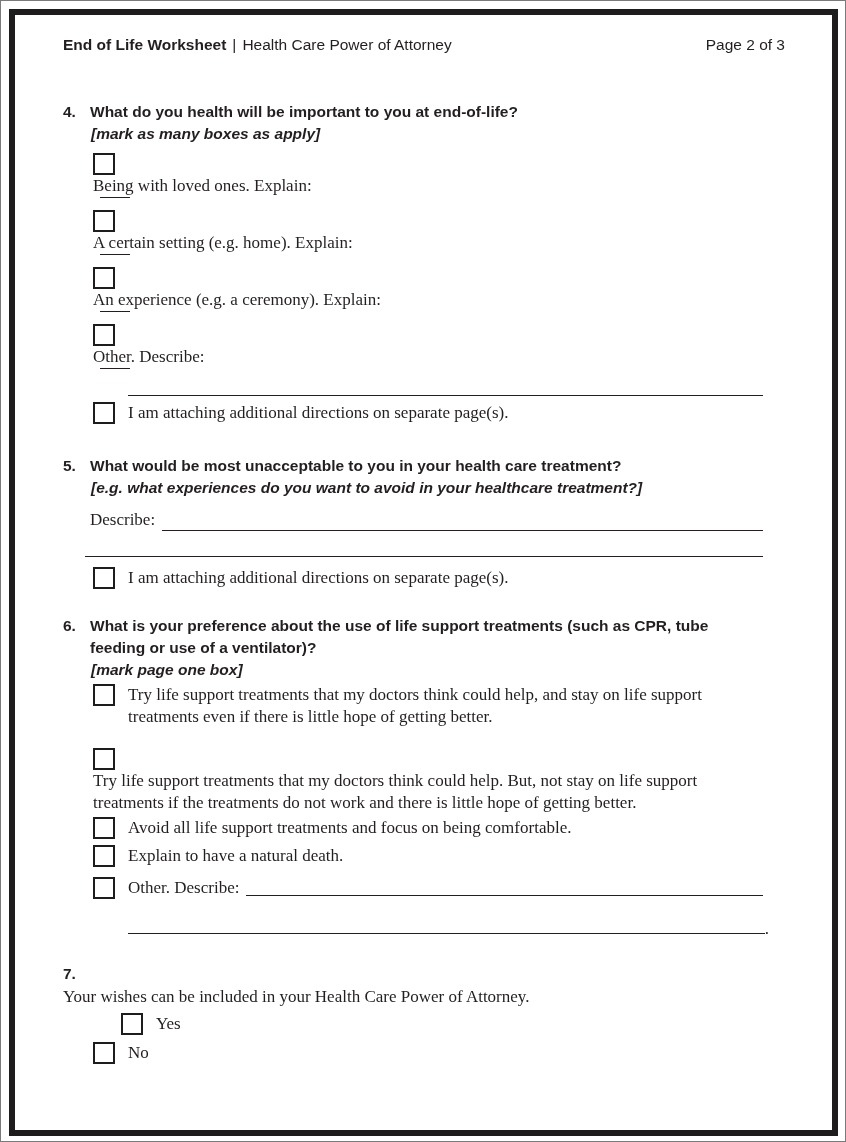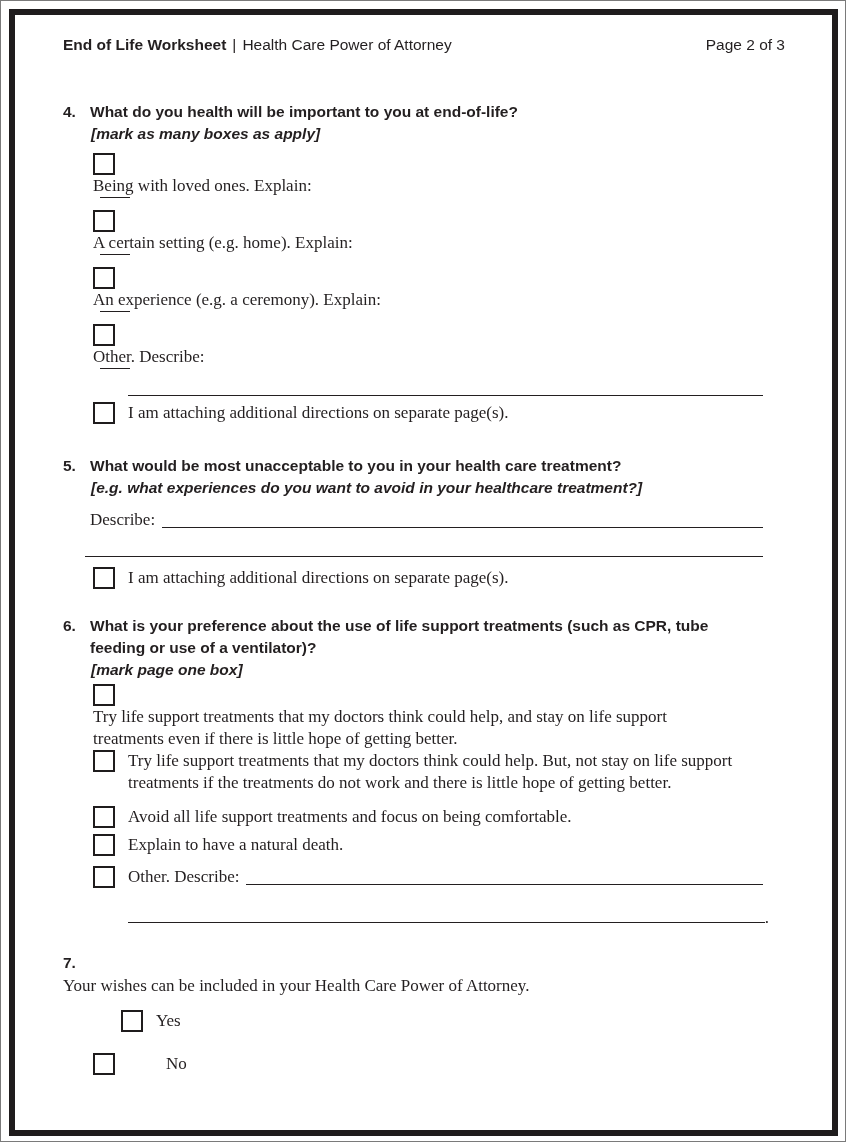--- a/index.html
+++ b/index.html
@@ -68,37 +68,37 @@
   }
   .cont-row { display:flex; align-items:flex-end; }
   
   .q4-head      { margin-top:47px; }
   .q4-opts      { margin-top:8px; }
   .q4-opts .opt-row { margin-bottom:12px;flex-direction:column; }
   .q4-opts .opt-row:last-child { margin-bottom:0; }
   .q4-cont      { margin:26px 22px 0 65px; }
   .q4-attach    { margin-top:6px; }
   .q5-head      { margin-top:31px; }
-  .describe-row { display:flex; align-items:flex-start; margin:10px 22px 0 27px; }
+  .describe-row { display:flex; align-items:flex-end; margin:10px 22px 0 27px; }
   .q5-cont      { margin:25px 22px 0 22px; }
   .q5-attach    { margin-top:10px; }
   .q6-head      { margin-top:26px; }
   .q6-head .q-text { max-width:660px; }
   .q6-opts      { margin-top:3px; }
-  .q6-opt1 { margin-bottom:0;flex-direction:column; }
-  .q6-opt2 { margin-bottom:12px; }
+  .q6-opt1 { margin-bottom:20px; }
+  .q6-opt2 { margin-bottom:3px;flex-direction:column; }
   .q6-opt3 { margin-bottom:6px; }
   .q6-opt4 { margin-bottom:10px; }
   .q6-cont-row  { margin:25px 16px 0 65px; }
   .q6-cont-row .cont-line { flex:1; }
   .q6-period { font-size:17px; line-height:10px; }
   .q7-head      { margin-top:29px; }
   .q7-sub       { line-height:24px; }
-  .q7-opt-yes   { margin-top:12px;padding-left:28px; }
-  .q7-opt-no    { margin-top:21px;gap:38px; }
+  .q7-opt-yes   { margin-top:4px;padding-left:28px; }
+  .q7-opt-no    { margin-top:7px; }
 </style>
 </head>
 <body>
 
 <div class="outer-edge"></div>
 <div class="frame"></div>
 
 <div class="content">
 
   <div class="header">

